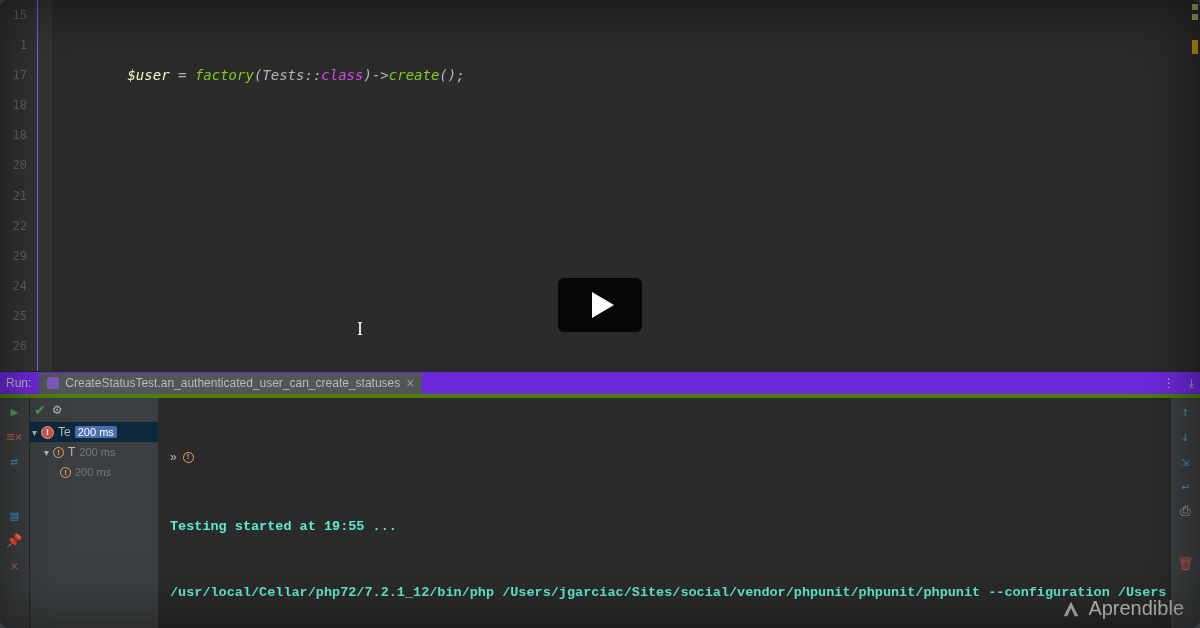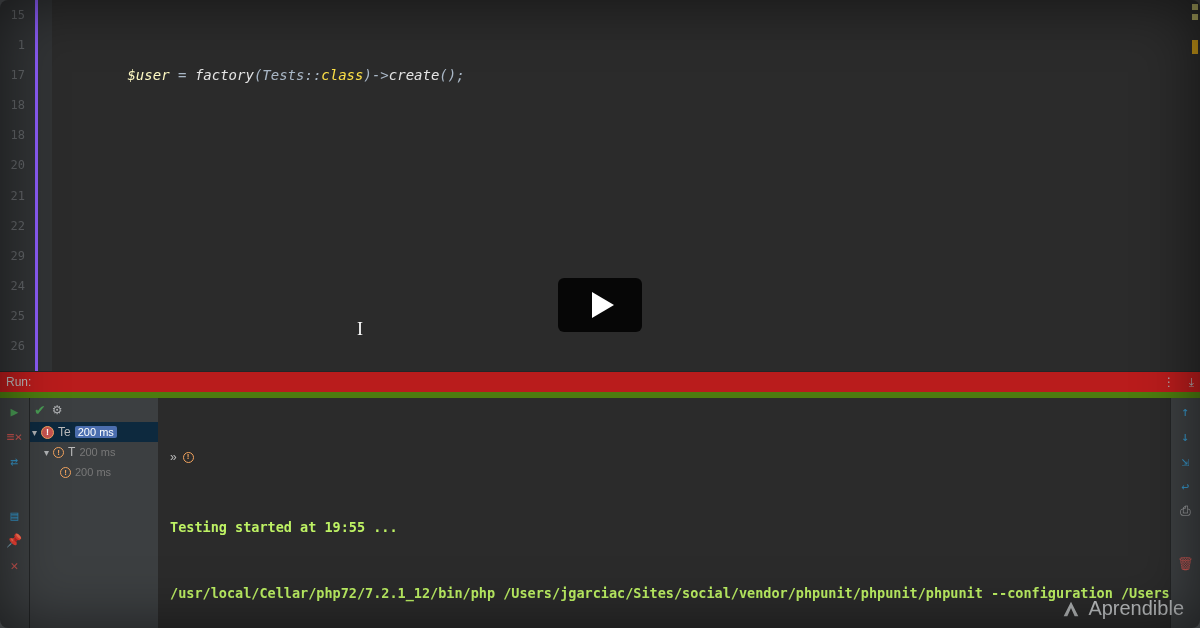--- a/index.html
+++ b/index.html
@@ -17,54 +17,54 @@
   height: 371px;
   background: #2b2b2b;
 }
 .gutter {
   width: 38px;
   background: #313335;
   color: #606366;
   text-align: right;
   padding-right: 10px;
   font-size: 12px;
-  border-right: 3px solid #8b5cf6;
+  border-right: 1px solid #8b5cf6;
 }
 .gutter-line { height: 30.1px; line-height: 30.1px; }
 .fold-col {
   width: 14px;
   background: #313335;
 }
 .code {
   flex: 1;
   padding-left: 8px;
   background: #2b2b2b;
   font-style: italic;
   font-weight: 500;
   font-size: 14px;
   line-height: 30.1px;
   white-space: pre;
   overflow: hidden;
 }
 .code-line { height: 30.1px; }
 .comment { color: #808080; font-style: italic; }
-.keyword { color: #fde047; }
-.func { color: #e5e5e5; }
+.keyword { color: #d946ef; }
+.func { color: #84cc16; }
 .var { color: #fef9c3; font-style: italic; }
 .wave { text-decoration: underline wavy #6a8759; }
 .hint-bars {
   position: absolute; top: 0; right: 0; width: 10px; height: 371px;
   display: flex; flex-direction: column; align-items: center;
 }
 .hb { width: 6px; margin-top: 4px; height: 6px; }
 .run-bar {
   height: 27px;
-  background: #b91c1c;
+  background: #6d28d9;
   border-top: 1px solid #242627;
-  border-bottom: 6px solid #4d7c0f;
+  border-bottom: 4px solid #4d7c0f;
   display: flex;
   align-items: center;
   font-family: -apple-system, 'Segoe UI', sans-serif;
   font-size: 12px;
   color: #bbbbbb;
   padding: 0 6px;
 }
 .run-label { margin-right: 8px; }
 .run-tab {
   background: #515658;
@@ -126,21 +126,21 @@
   font-family: 'Menlo','Monaco',monospace;
   font-size: 13.5px;
   font-weight: 600;
   line-height: 22px;
   white-space: pre;
   overflow: hidden;
 }
 .status-top { font-family: -apple-system, sans-serif; font-size: 12px; font-weight: normal; margin-bottom: 4px; color: #bbb; display: flex; align-items: center; gap: 6px; }
 .status-top .fail { color: #ff6b68; }
 .status-top .muted { color: #888; }
-.cwhite { color: #bef264; }
+.cwhite { color: #5eead4; font-family: Liberation Mono, monospace; }
 .toolbar-right {
   width: 30px;
   background: #3c3f41;
   border-left: 1px solid #242627;
   display: flex; flex-direction: column; align-items: center;
   padding-top: 5px; gap: 9px;
 }
 .play-overlay {
   position: absolute;
   top: 278px; left: 558px;
@@ -212,20 +212,25 @@
   </div>
   <div class="hint-bars">
     <div class="hb" style="background:#a9a45e"></div>
     <div class="hb" style="background:#a9a45e"></div>
     <div class="hb" style="background:#be9117;margin-top:20px;height:14px"></div>
   </div>
 </div>
 
 <div class="run-bar">
   <span class="run-label">Run:</span>
+  <div class="run-tab">
+    <span class="phpunit-icon"></span>
+    <span>CreateStatusTest.an_authenticated_user_can_create_statuses</span>
+    <span class="close-x">×</span>
+  </div>
   <div class="run-right">
     <span>⋮</span>
     <span>⤓</span>
   </div>
 </div>
 
 <div class="run-body">
   <div class="toolbar-left">
     <span class="tl-icon" style="color:#499c54">▶</span>
     <span class="tl-icon" style="color:#c75450">≡×</span>

